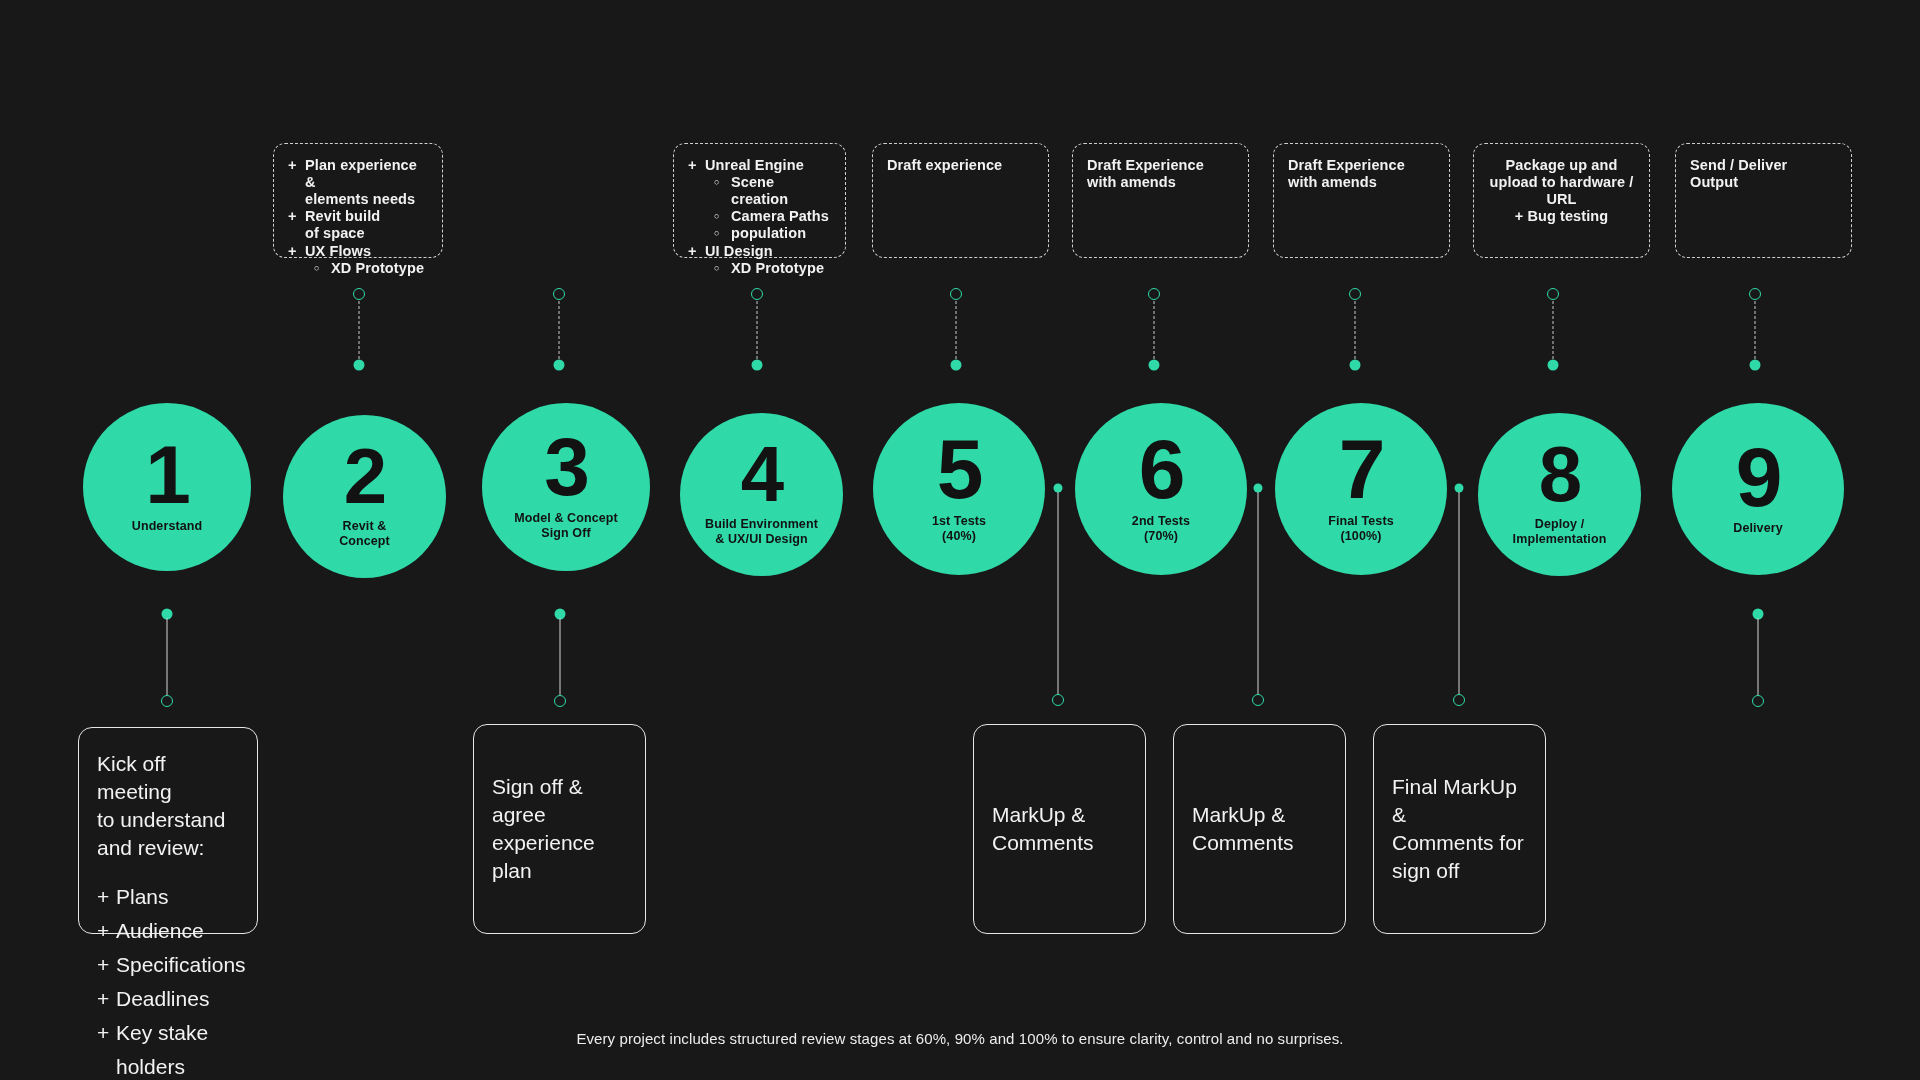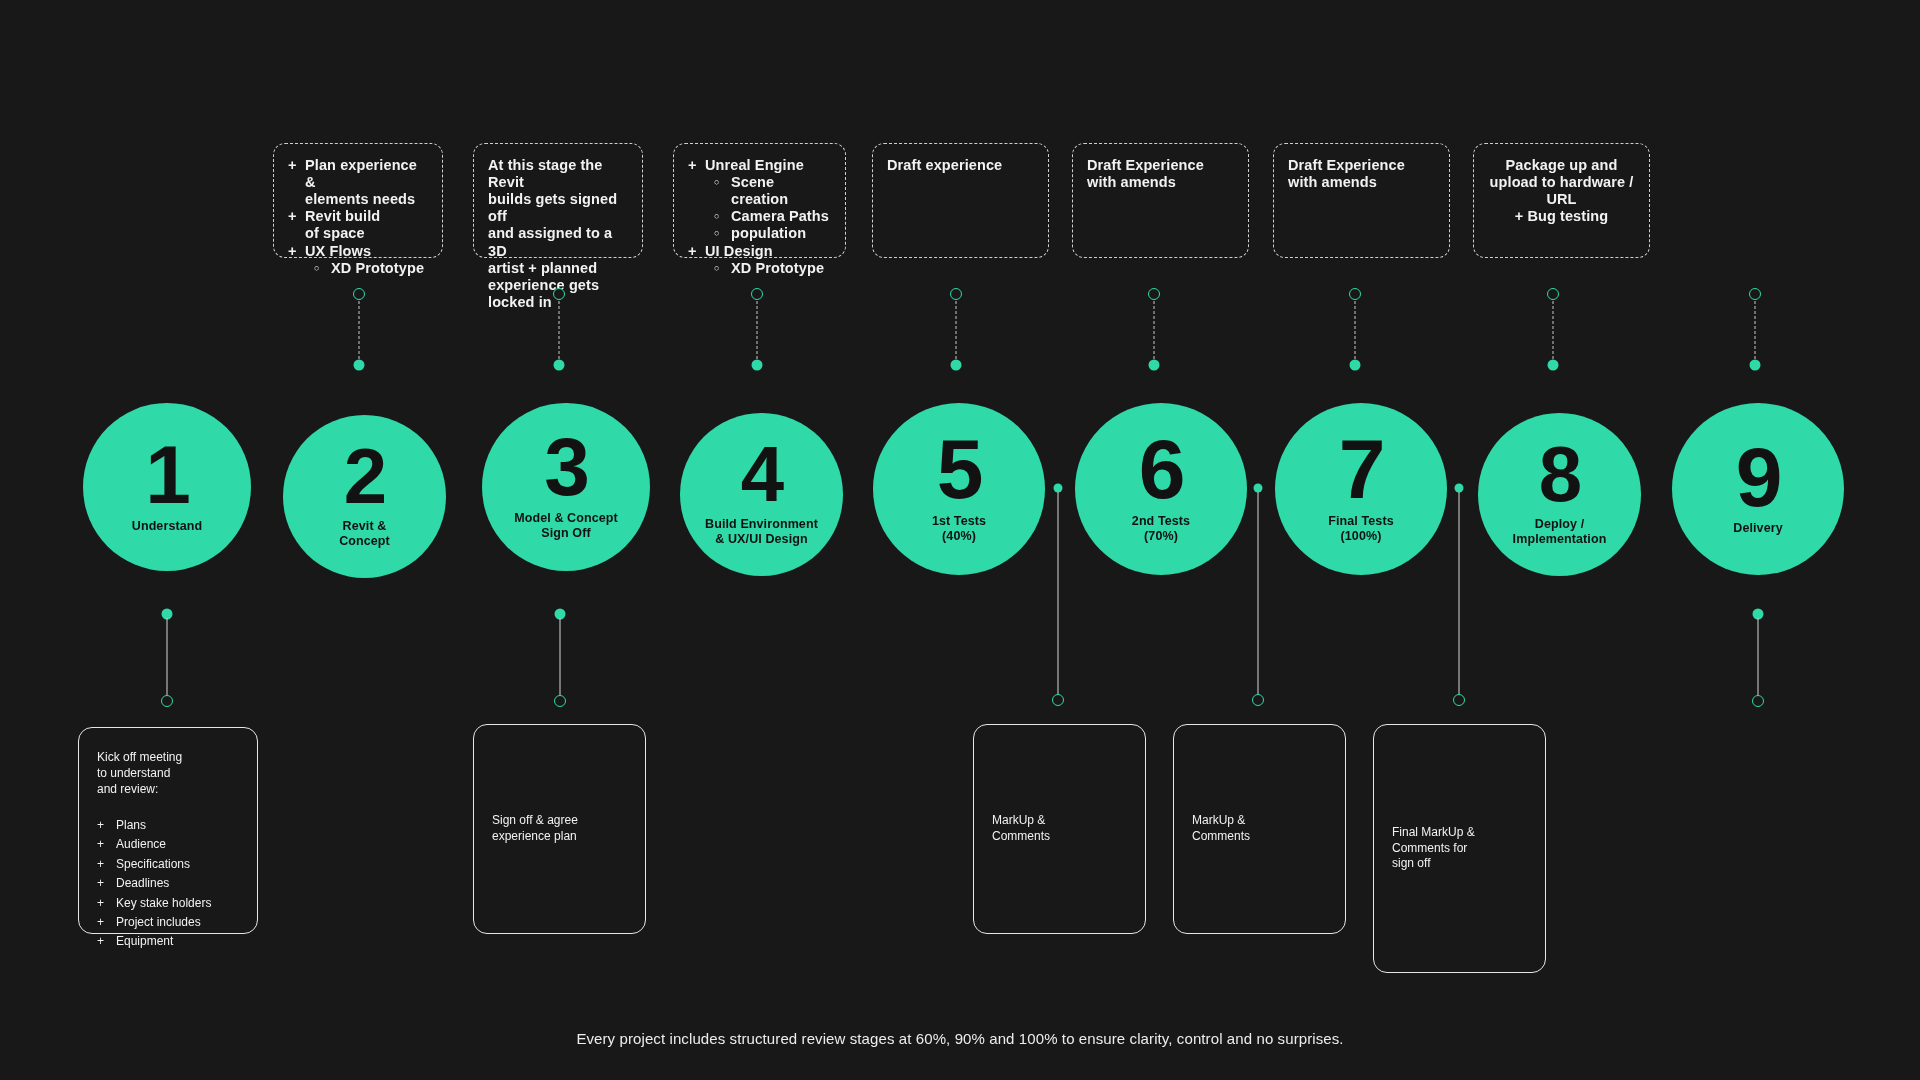--- a/index.html
+++ b/index.html
@@ -64,21 +64,21 @@
     line-height: 1.18; margin-top: 9px; letter-spacing: .1px;
     white-space: pre-line;
   }
 
   
   .bot-box {
     position: absolute;
     border: 1.4px solid #e6e6e6;
     border-radius: 14px;
     color: #f2f2f2;
-    font-size: 12px;
+    font-size: 21px;
     line-height: 1.33;
     padding: 20px 18px;
     display: flex; flex-direction: column; justify-content: center;
   }
   .bot-box .head { white-space: pre-line; }
   .bot-list { list-style:none; margin-top: 18px; }
   .bot-list li { display:flex; gap: 11px; line-height: 1.62; }
   .bot-list li .mk { width: 8px; flex: 0 0 auto; }
 
   
@@ -111,28 +111,20 @@
         </li>
     </ul>
     <ul class="tb-list tb-sub">
       <li>
           <span class="mk">○</span>
           <span class="tx">XD Prototype</span>
         </li>
     </ul>
   </div>
 
-  <div class="top-box" style="left:473px; top:143px; width:170px; height:115px;">
-    <span class="plain" style="white-space:pre-line">At this stage the Revit
-builds gets signed off
-and assigned to a 3D
-artist + planned
-experience gets
-locked in</span>
-  </div>
 
   <div class="top-box" style="left:673px; top:143px; width:173px; height:115px;">
     <ul class="tb-list">
       <li>
           <span class="mk">+</span>
           <span class="tx">Unreal Engine</span>
         </li>
     </ul>
     <ul class="tb-list tb-sub">
       <li>
@@ -176,20 +168,24 @@
 with amends</span>
   </div>
 
   <div class="top-box" style="left:1473px; top:143px; width:177px; height:115px;text-align:center;">
     <span class="plain" style="white-space:pre-line">Package up and
 upload to hardware /
 URL
 + Bug testing</span>
   </div>
 
+  <div class="top-box" style="left:1675px; top:143px; width:177px; height:115px;">
+    <span class="plain" style="white-space:pre-line">Send / Deliver
+Output</span>
+  </div>
 
   <div class="conn" style="left:352px; top:288px; width:14px; height:88px;">
     <span class="node-hollow" style="top:6px;"></span>
     <span class="stem dashed" style="top:13px; height:58px;"></span>
     <span class="node-filled" style="top:77px;"></span>
   </div>
   <div class="conn" style="left:552px; top:288px; width:14px; height:88px;">
     <span class="node-hollow" style="top:6px;"></span>
     <span class="stem dashed" style="top:13px; height:58px;"></span>
     <span class="node-filled" style="top:77px;"></span>
@@ -349,21 +345,21 @@
   <div class="bot-box" style="left:973px; top:724px; width:173px; height:210px;">
     <span class="head">MarkUp &amp;
 Comments</span>
   </div>
 
   <div class="bot-box" style="left:1173px; top:724px; width:173px; height:210px;">
     <span class="head">MarkUp &amp;
 Comments</span>
   </div>
 
-  <div class="bot-box" style="left:1373px; top:724px; width:173px; height:249px;">
+  <div class="bot-box" style="left:1373px; top:724px; width:173px; height:210px;">
     <span class="head">Final MarkUp &amp;
 Comments for
 sign off</span>
   </div>
 
 
   <div class="footer">Every project includes structured review stages at 60%, 90% and 100% to ensure clarity, control and no surprises.</div>
 
 </div>
 

